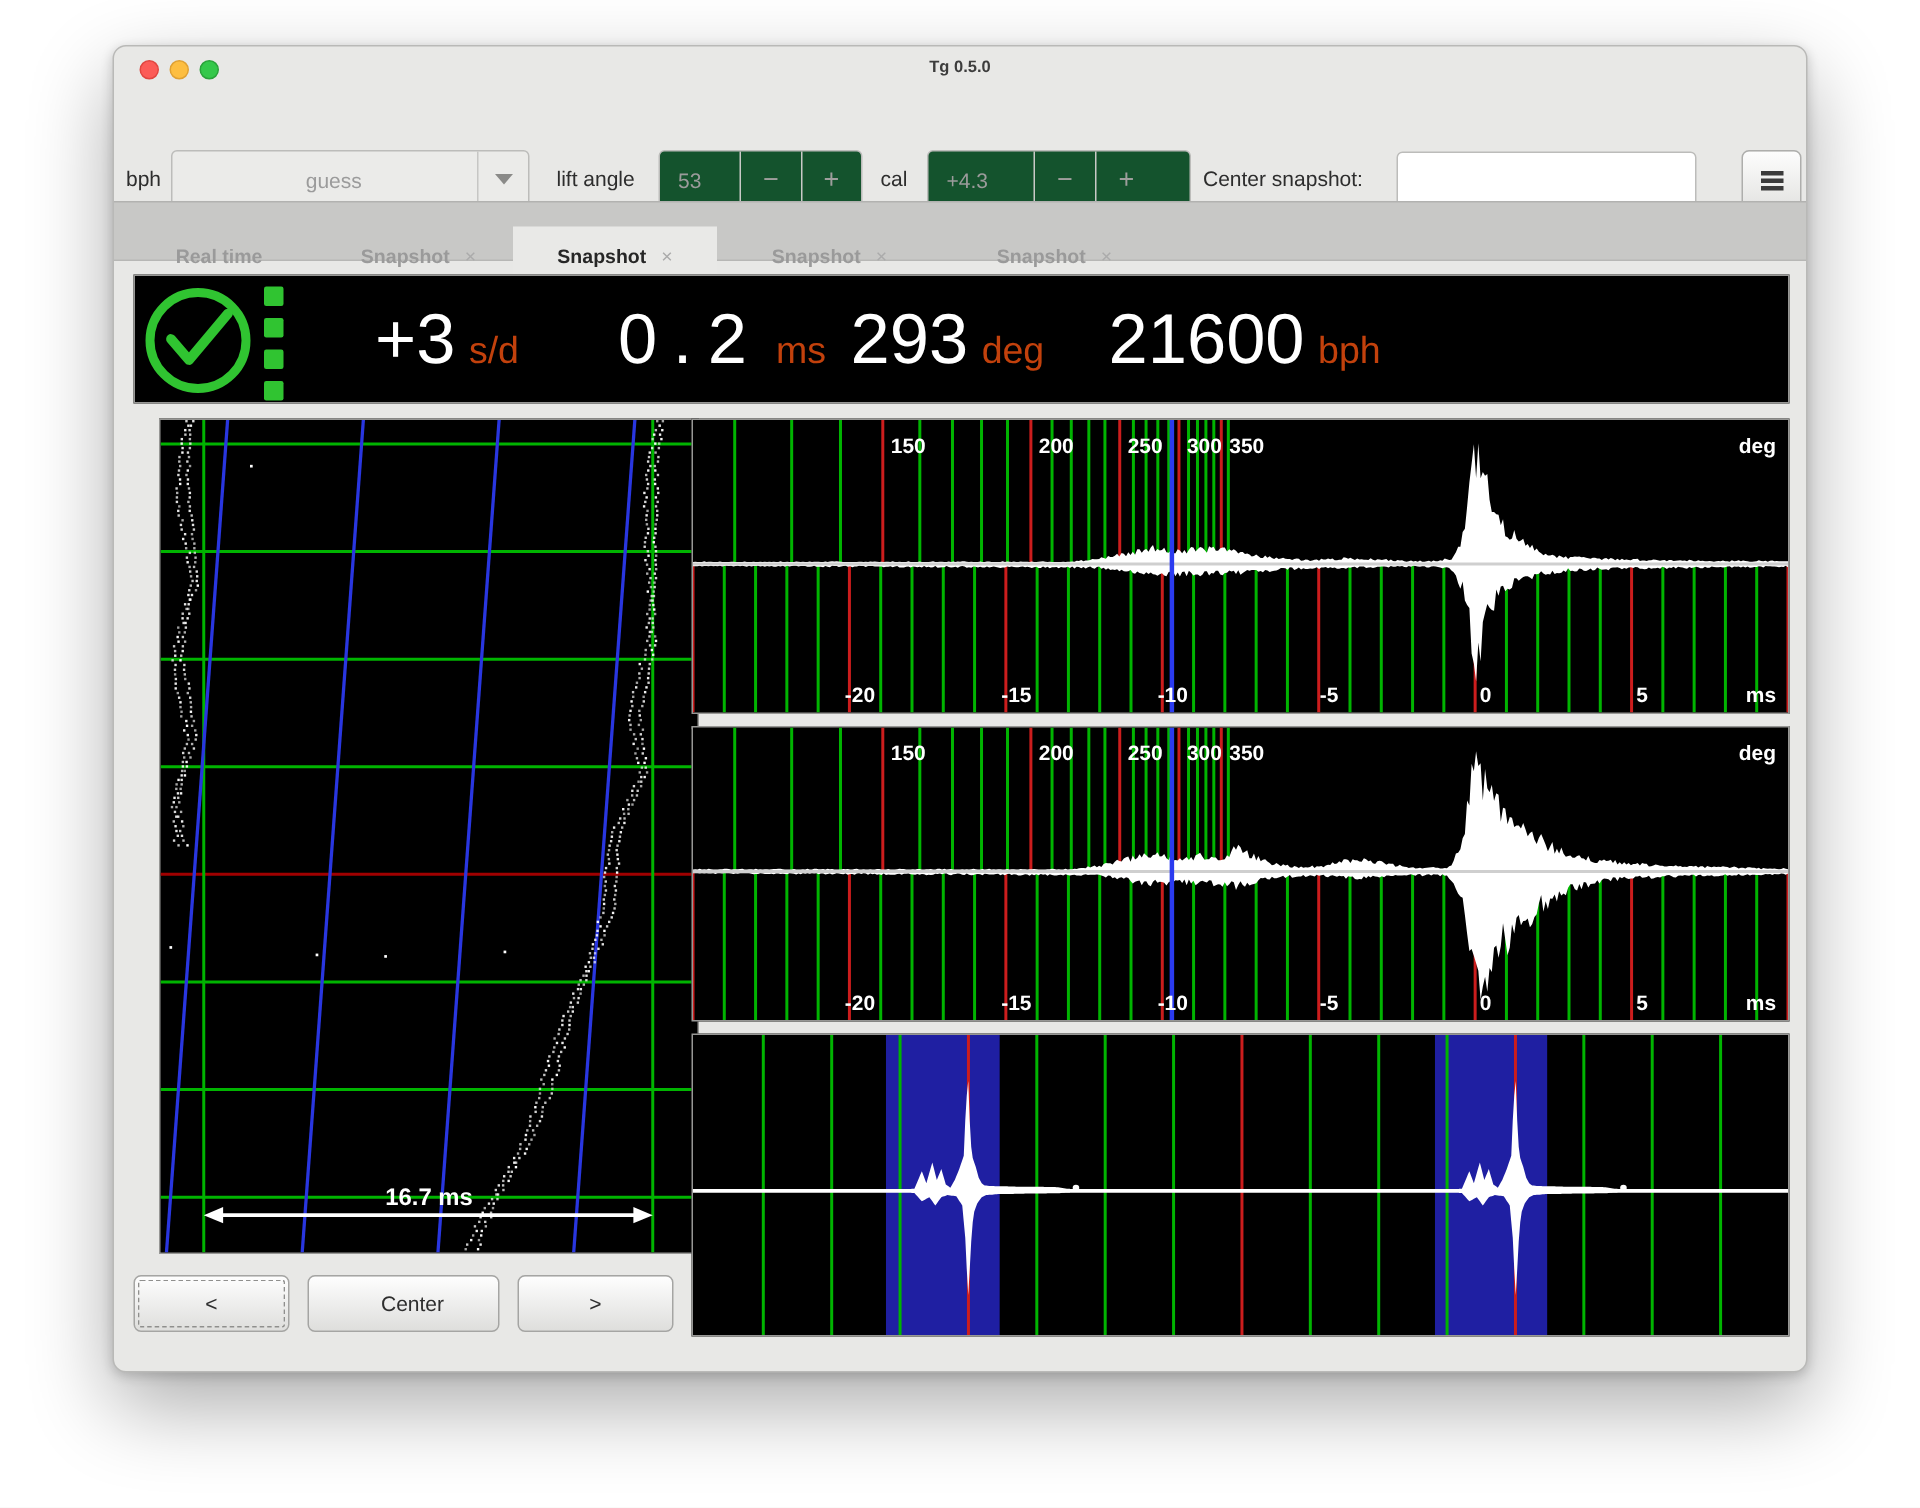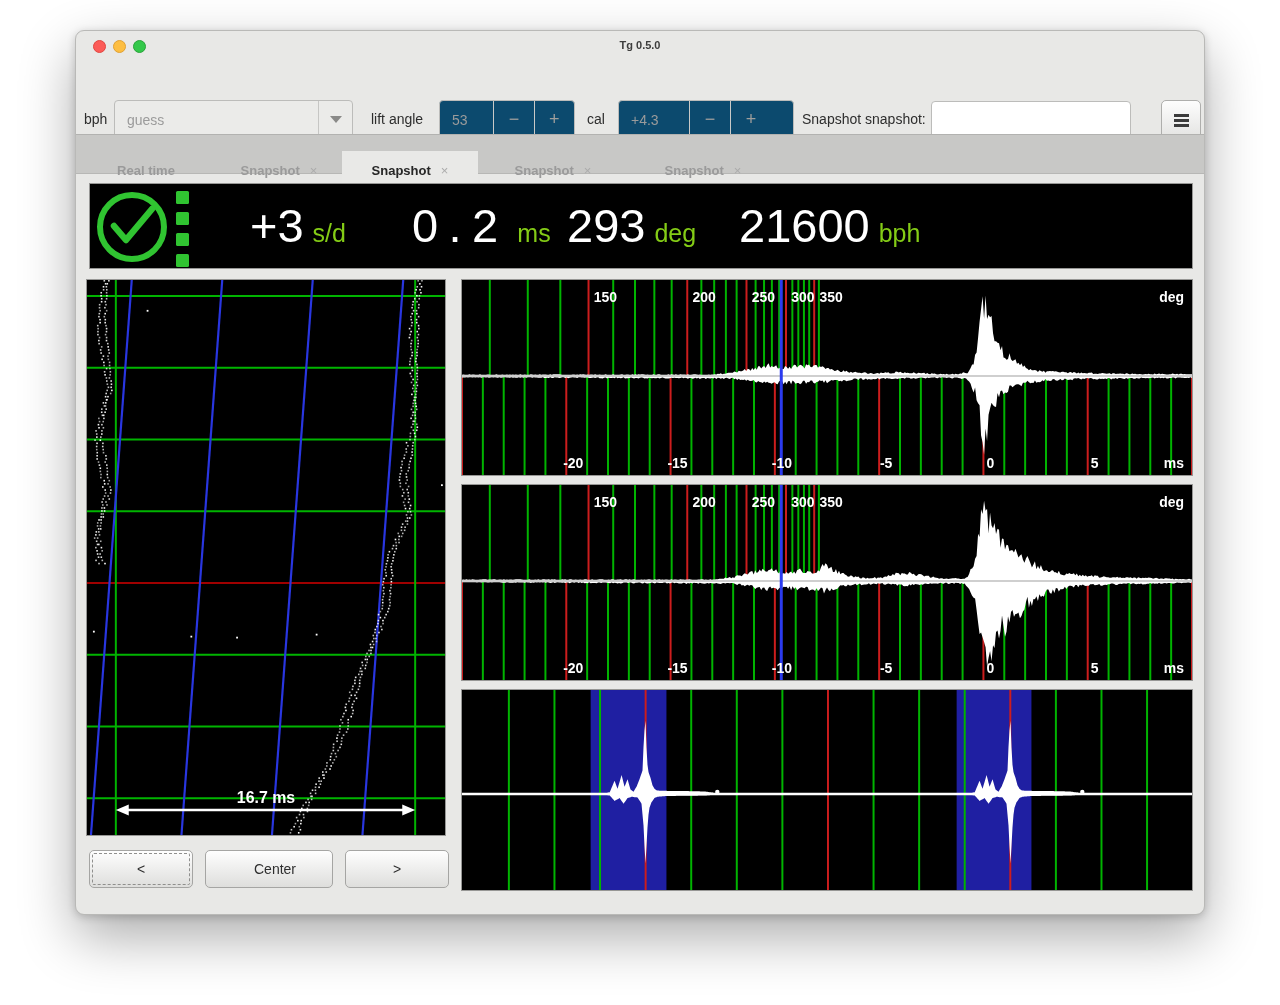--- a/index.html
+++ b/index.html
@@ -14,48 +14,48 @@
   .titlebar { position:absolute; left:0; top:0; width:100%; height:32px; }
   .title { position:absolute; left:0; right:0; top:8px; text-align:center; font-size:11px; font-weight:bold; color:#3d3d3d; }
   .tl { position:absolute; top:9px; width:13px; height:13px; border-radius:50%; }
   .tl.red    { left:17px; background:#fc5b57; border:1px solid #e14640; }
   .tl.yellow { left:37px; background:#fdbe41; border:1px solid #e0a133; }
   .tl.green  { left:57px; background:#34c84a; border:1px solid #2aa33a; }
   
   .toolbar { position:absolute; left:0; top:32px; width:100%; height:70px; }
   .tb-label { position:absolute; top:56px; transform:translateY(-50%); font-size:14px; color:#2d2d2d; white-space:nowrap; }
   .combo { position:absolute; left:38px; top:37px; width:239px; height:39px; background:#ebebe9; border:1px solid #bcbcba; border-radius:4px; display:flex; align-items:center; }
-  .combo .val { flex:1; padding-left:12px; font-size:14px; color:#9b9b9b; }
+  .combo .val { flex:1; padding-left:12px; font-size:14px; color:#9b9b9b;text-align:center; }
   .combo .arrowbox { width:34px; height:100%; border-left:1px solid #c6c6c4; display:flex; align-items:center; justify-content:center; }
   .combo .tri { width:0; height:0; border-left:6px solid transparent; border-right:6px solid transparent; border-top:7px solid #8a8a88; }
-  .spin { position:absolute; top:37px; height:39px; background:#0c4a6e; border:1px solid #bcbcba; border-radius:4px; display:flex; align-items:stretch; }
+  .spin { position:absolute; top:37px; height:39px; background:#14532d; border:1px solid #bcbcba; border-radius:4px; display:flex; align-items:stretch; }
   .spin .val { display:flex; align-items:center; padding-left:12px; font-size:14px; color:#9b9b9b; }
   .spin .btn { width:41px; border-left:1px solid #c9c9c7; display:flex; align-items:center; justify-content:center; font-size:18px; color:#9e9e9c; }
   .textinput { position:absolute; left:855px; top:38px; width:200px; height:37px; background:#ffffff; border:1px solid #bcbcba; border-radius:4px; font-size:14px; padding:0 8px; color:#333; }
   .menubtn { position:absolute; left:1085px; top:37px; width:40px; height:40px; background:linear-gradient(#fdfdfd,#e3e3e1); border:1px solid #aeaeac; border-radius:5px; display:flex; align-items:center; justify-content:center; }
   .hamburger { width:15px; height:3px; background:#3b3b3b; box-shadow:0 -5px 0 #3b3b3b, 0 5px 0 #3b3b3b; }
   
   .tabbar { position:absolute; left:0; top:103px; width:100%; height:40px; background:#c8c8c6; border-top:1px solid #b2b2b0; border-bottom:1px solid #b7b7b5; display:flex; }
   .tab { height:100%; display:flex; align-items:center; justify-content:center; gap:10px; font-size:13px; font-weight:bold; color:#9a9a9a; position:relative; cursor:default;margin-top:16px; }
   .tab .close { font-size:13px; font-weight:normal; color:#ababab; }
   .tab.active { background:#e9e9e7; color:#262626; }
   .tab.active::after { content:""; position:absolute; left:0; right:0; bottom:-1px; height:3px; background:#4a90e2; }
   
   .panel { position:absolute; background:#000; border:1px solid #97979­5; border:1px solid #979795; }
   .readout { left:13px; top:152px; width:1104px; height:86px; }
-  .strip   { left:10px; top:248px; width:360px; height:557px; }
+  .strip   { left:30px; top:248px; width:360px; height:557px; }
   .scopeA  { left:385px; top:248px; width:732px; height:197px; }
   .scopeB  { left:385px; top:453px; width:732px; height:197px; }
   .scopeC  { left:385px; top:658px; width:732px; height:202px; }
   .panel svg { display:block; width:100%; height:100%; }
   
   .ro-group { position:absolute; top:0; height:84px; display:flex; align-items:baseline; }
   .ro-group .num { font-size:47px; color:#fff; line-height:84px; }
   .ro-group .num.spaced { letter-spacing:0.22em; }
-  .ro-group .unit { font-size:25px; color:#84cc16; margin-left:9px; }
+  .ro-group .unit { font-size:25px; color:#c2410c; margin-left:9px; }
   
   .navbtn { position:absolute; top:819px; height:38px; background:linear-gradient(#fefefe,#dededc); border:1px solid #a5a5a3; border-radius:5px; font-size:14px; color:#2e2e2e; display:flex; align-items:center; justify-content:center; font-family:"Liberation Sans", sans-serif; }
   .navbtn.focus { outline:1px dashed #8f8f8d; outline-offset:-4px; }
 </style>
 </head>
 <body>
 
 <div class="window">
 
   <div class="titlebar">
@@ -78,21 +78,21 @@
       <span class="val" style="width:54px">53</span>
       <span class="btn">−</span>
       <span class="btn">+</span>
     </div>
     <span class="tb-label" style="left:511px">cal</span>
     <div class="spin" style="left:542px; width:176px;">
       <span class="val" style="width:70px">+4.3</span>
       <span class="btn">−</span>
       <span class="btn">+</span>
     </div>
-    <span class="tb-label" style="left:726px">Snapshot snapshot:</span>
+    <span class="tb-label" style="left:726px">Center snapshot:</span>
     <input class="textinput" type="text" value="" style="">
     <div class="menubtn">
       <span class="hamburger"></span>
     </div>
   </div>
 
   <div class="tabbar" id="tabbar">
       <div class="tab" style="width: 140px;">
         <span>Real time</span>
       </div>

